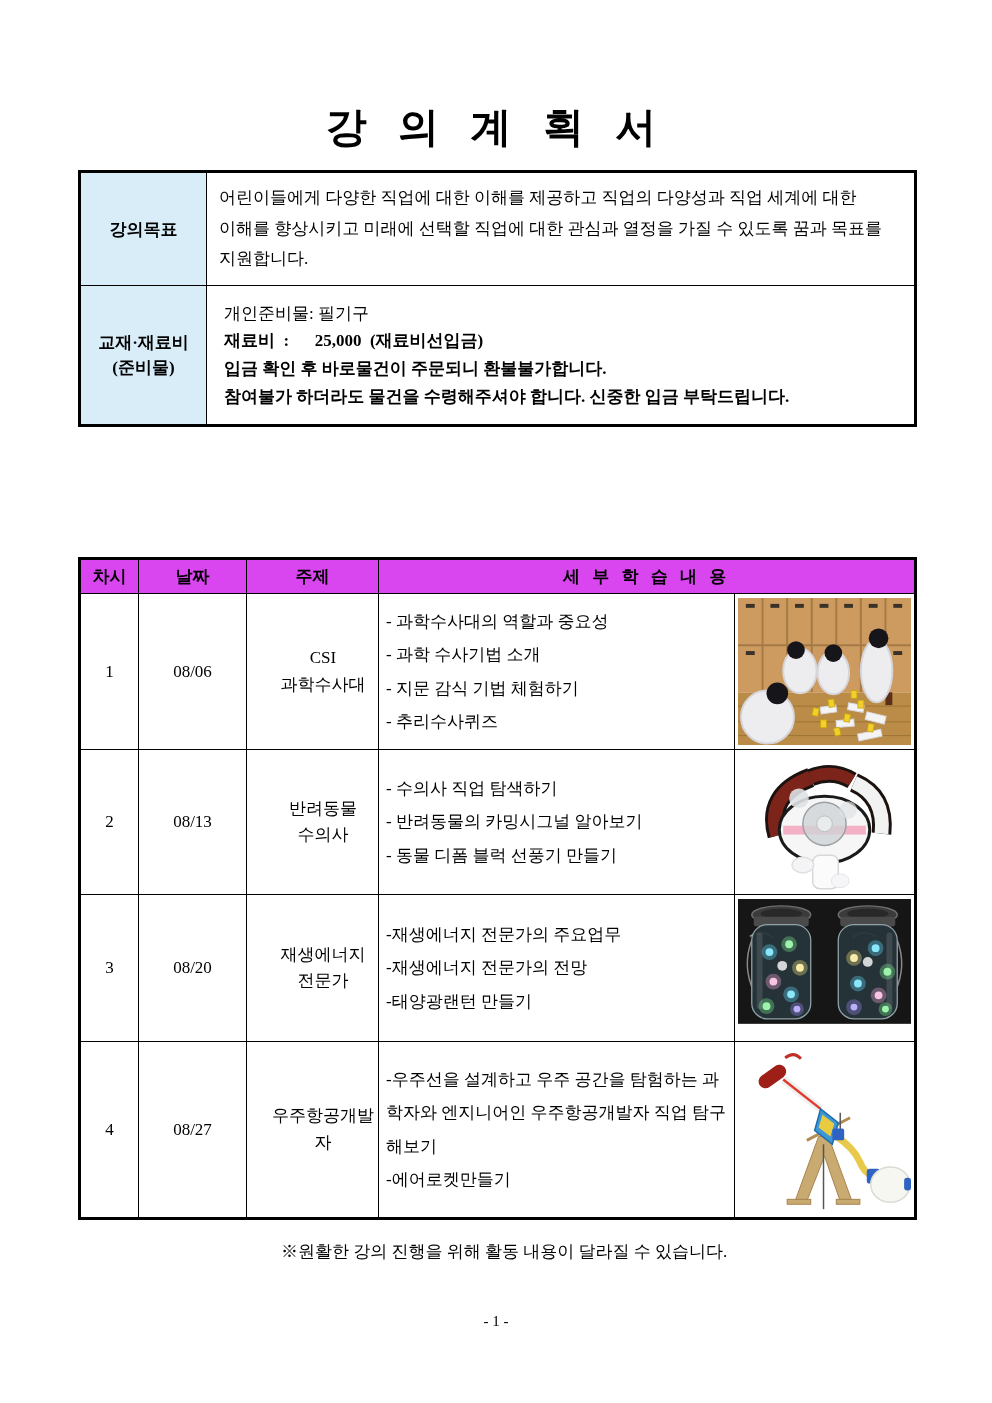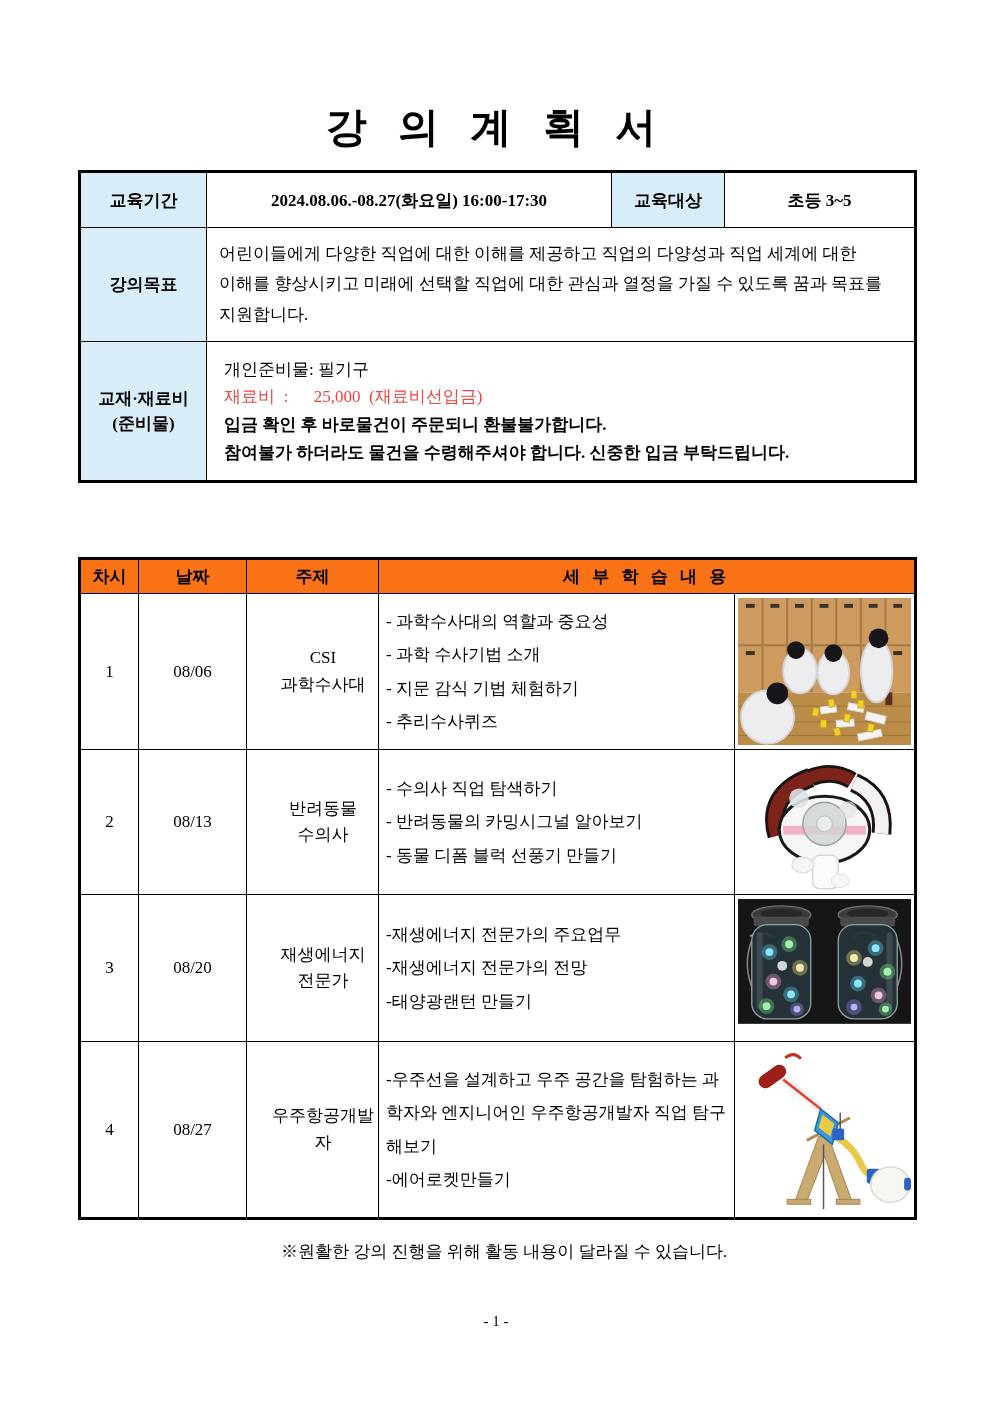--- a/index.html
+++ b/index.html
@@ -23,24 +23,24 @@
   .info-table .lbl{background:#d9edf8; font-weight:bold;}
   .info-table .val{font-weight:bold;}
   .goal-cell{
     text-align:left; padding:8px 8px 8px 12px; line-height:1.8; font-weight:normal;
     word-break:keep-all;
   }
   .mat-label div{line-height:1.5;}
   .mat-cell{text-align:left; padding:6px 6px 6px 17px;margin-left:8px;}
   .mat-line{line-height:1.62; white-space:pre-wrap;}
   .mat-line.bold{font-weight:bold;}
-  .mat-line.red{color:#ef4444; font-weight:normal;}
+  .mat-line.red{color:#000000; font-weight:bold;}
   
   .schedule-table{position:absolute; left:78px; top:557px; width:836px; border:3px solid #000;}
-  .schedule-table th{background:#f97316; font-weight:bold; font-size:17px;}
+  .schedule-table th{background:#d946ef; font-weight:bold; font-size:17px;}
   .th-content{letter-spacing:4px;}
   .topic-cell{line-height:1.55;padding-left:21px;}
   .points-cell{text-align:left; padding:4px 2px 4px 7px; line-height:1.95;}
   .points-cell div{word-break:normal;}
   .img-cell{padding:3px;}
   .img-cell svg{display:block; width:100%; height:100%;}
   
   .footer-note{position:absolute; left:0; right:0; top:1240px; text-align:center; font-size:17px;padding-left:16px;}
   .page-number{position:absolute; left:0; right:0; top:1313px; text-align:center; font-size:15px;}
 </style>
@@ -52,26 +52,20 @@
   <h1 class="doc-title">강 의 계 획 서</h1>
 
   <table class="info-table">
     <colgroup>
         <col style="width:127px">
         <col style="width:405px">
         <col style="width:113px">
         <col style="width:191px">
       </colgroup>
     <tbody>
-    <tr style="height:56px">
-      <td class="lbl">교육기간</td>
-      <td class="val">2024.08.06.-08.27(화요일) 16:00-17:30</td>
-      <td class="lbl">교육대상</td>
-      <td class="val">초등 3~5</td>
-    </tr>
     <tr style="height:114px">
       <td class="lbl">강의목표</td>
       <td class="goal-cell" colspan="3">어린이들에게 다양한 직업에 대한 이해를 제공하고 직업의 다양성과 직업 세계에 대한 이해를 향상시키고 미래에 선택할 직업에 대한 관심과 열정을 가질 수 있도록 꿈과 목표를 지원합니다.</td>
     </tr>
     <tr style="height:140px">
       <td class="lbl mat-label">
         <div>교재·재료비</div>
         <div>(준비물)</div>
       </td>
       <td class="mat-cell" colspan="3">

